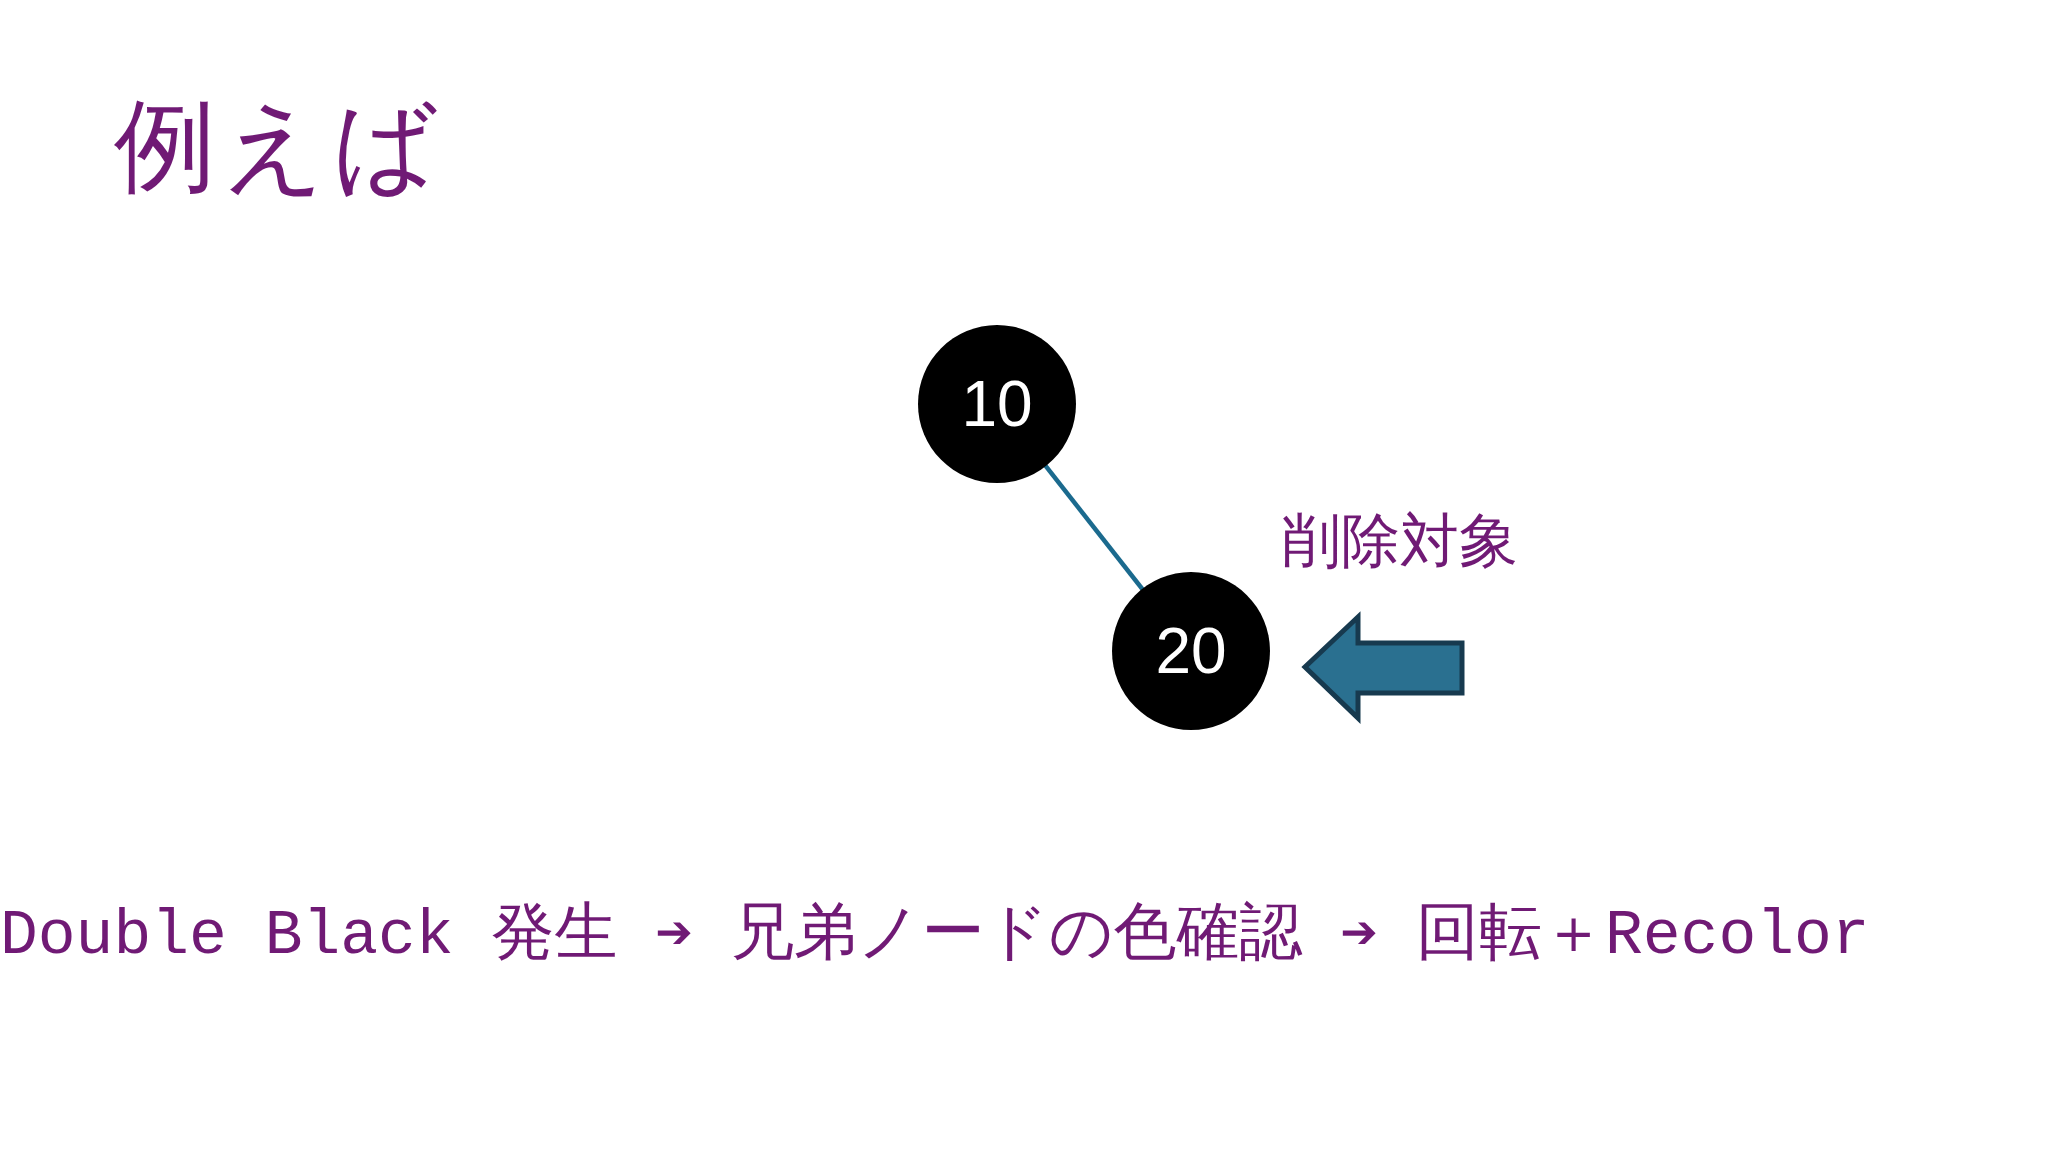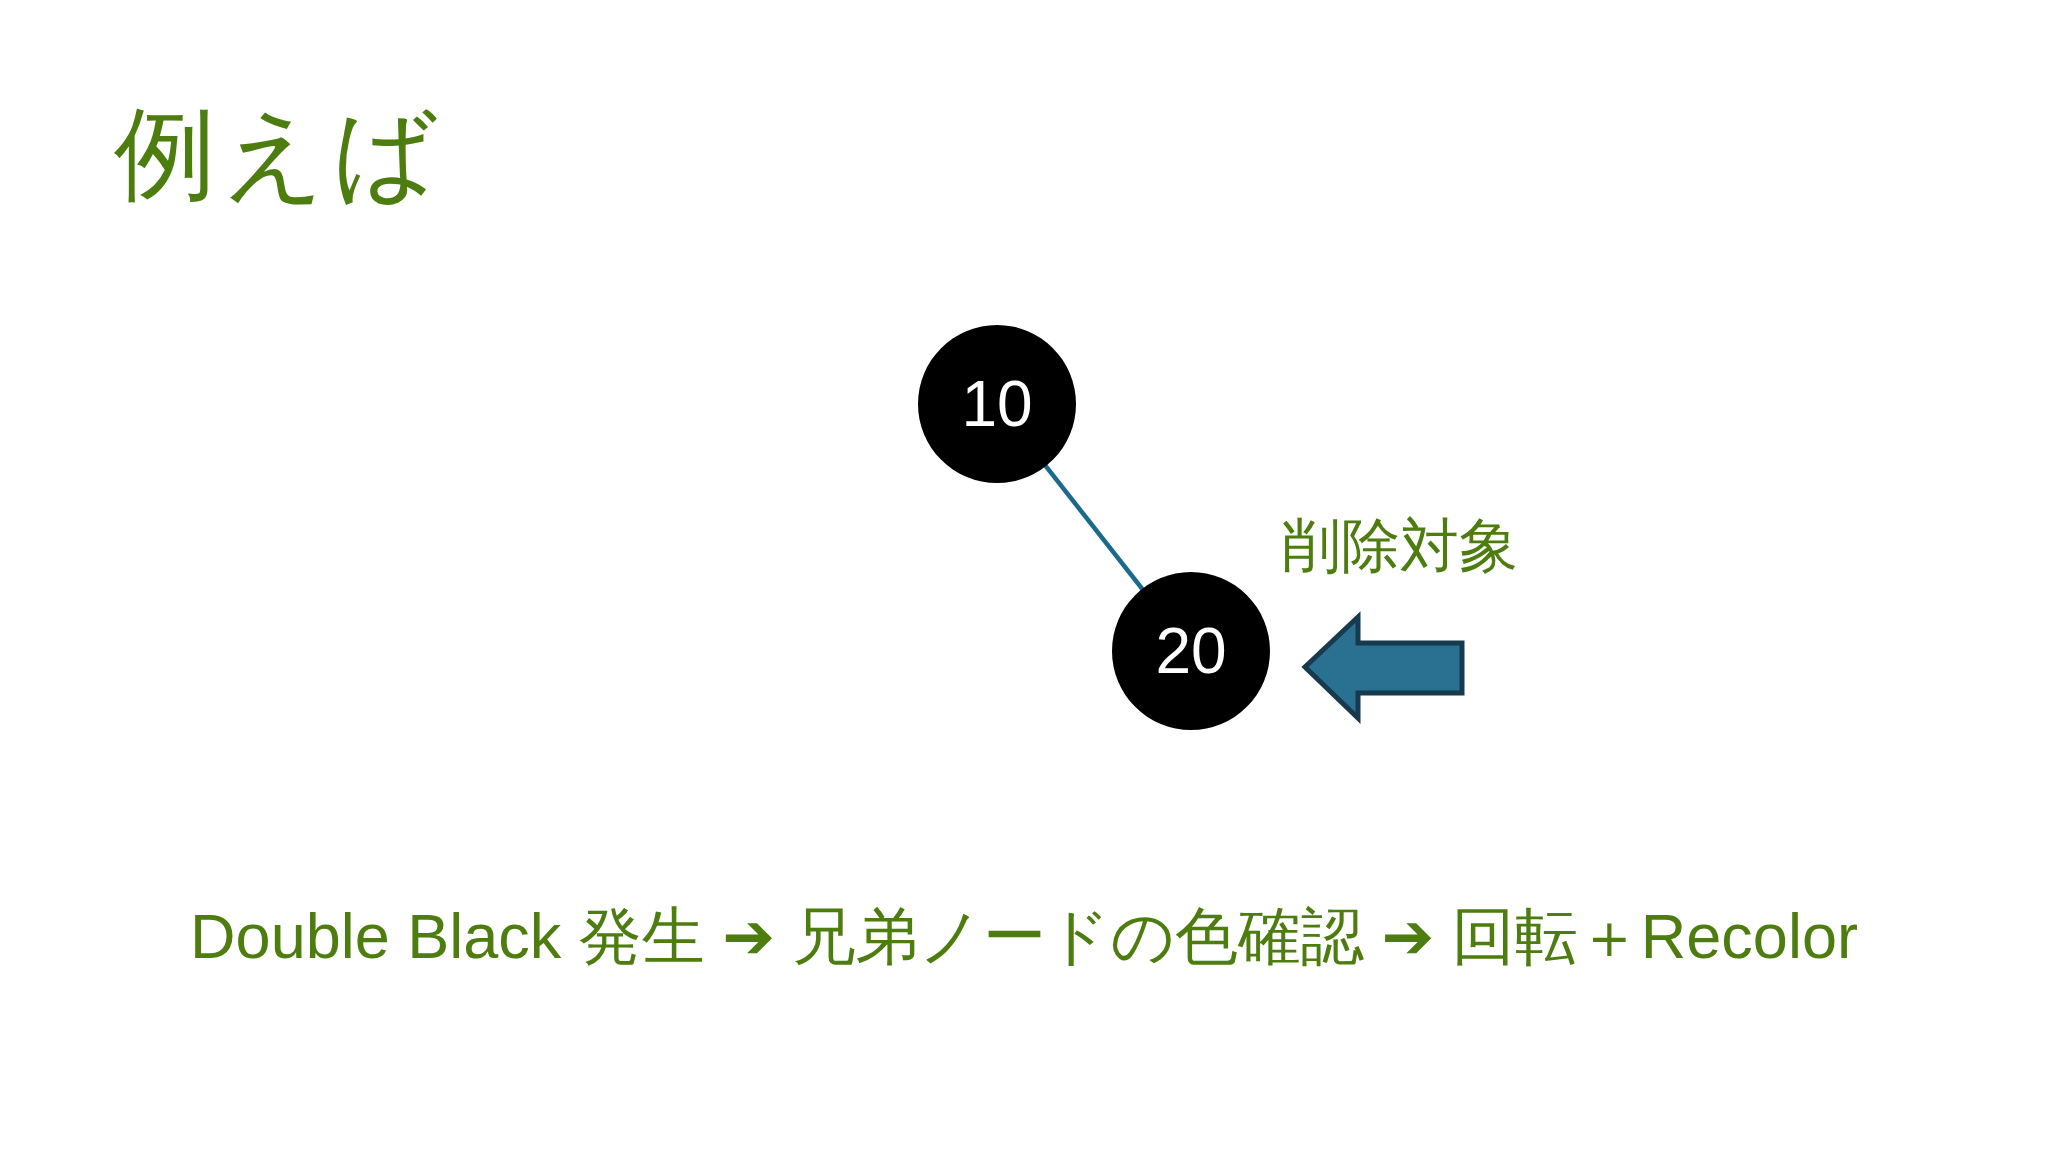--- a/index.html
+++ b/index.html
@@ -10,22 +10,22 @@
     background: #ffffff;
     overflow: hidden;
   }
   .slide {
     position: relative;
     width: 2048px;
     height: 1152px;
     background: #ffffff;
   }
   .serif {
-    font-family: Liberation Sans, sans-serif;
-    color: #4d7c0f;
+    font-family: Liberation Mono, monospace;
+    color: #701a75;
   }
   .slide-title {
     position: absolute;
     left: 114px;
     top: 88px;
     font-size: 102px;
     line-height: 1.3;
     letter-spacing: 6px;
     white-space: nowrap;
   }
@@ -48,21 +48,20 @@
     font-size: 59px;
     line-height: 1.2;
     white-space: nowrap;
     margin-top: 6px;
   }
   .footer-text {
     position: absolute;
     left: 0;
     top: 896px;
     width: 2048px;
-    text-align: center;
     font-size: 63px;
     line-height: 1.3;
     white-space: nowrap;
   }
 </style>
 </head>
 <body>
 
 <div class="slide">
 

